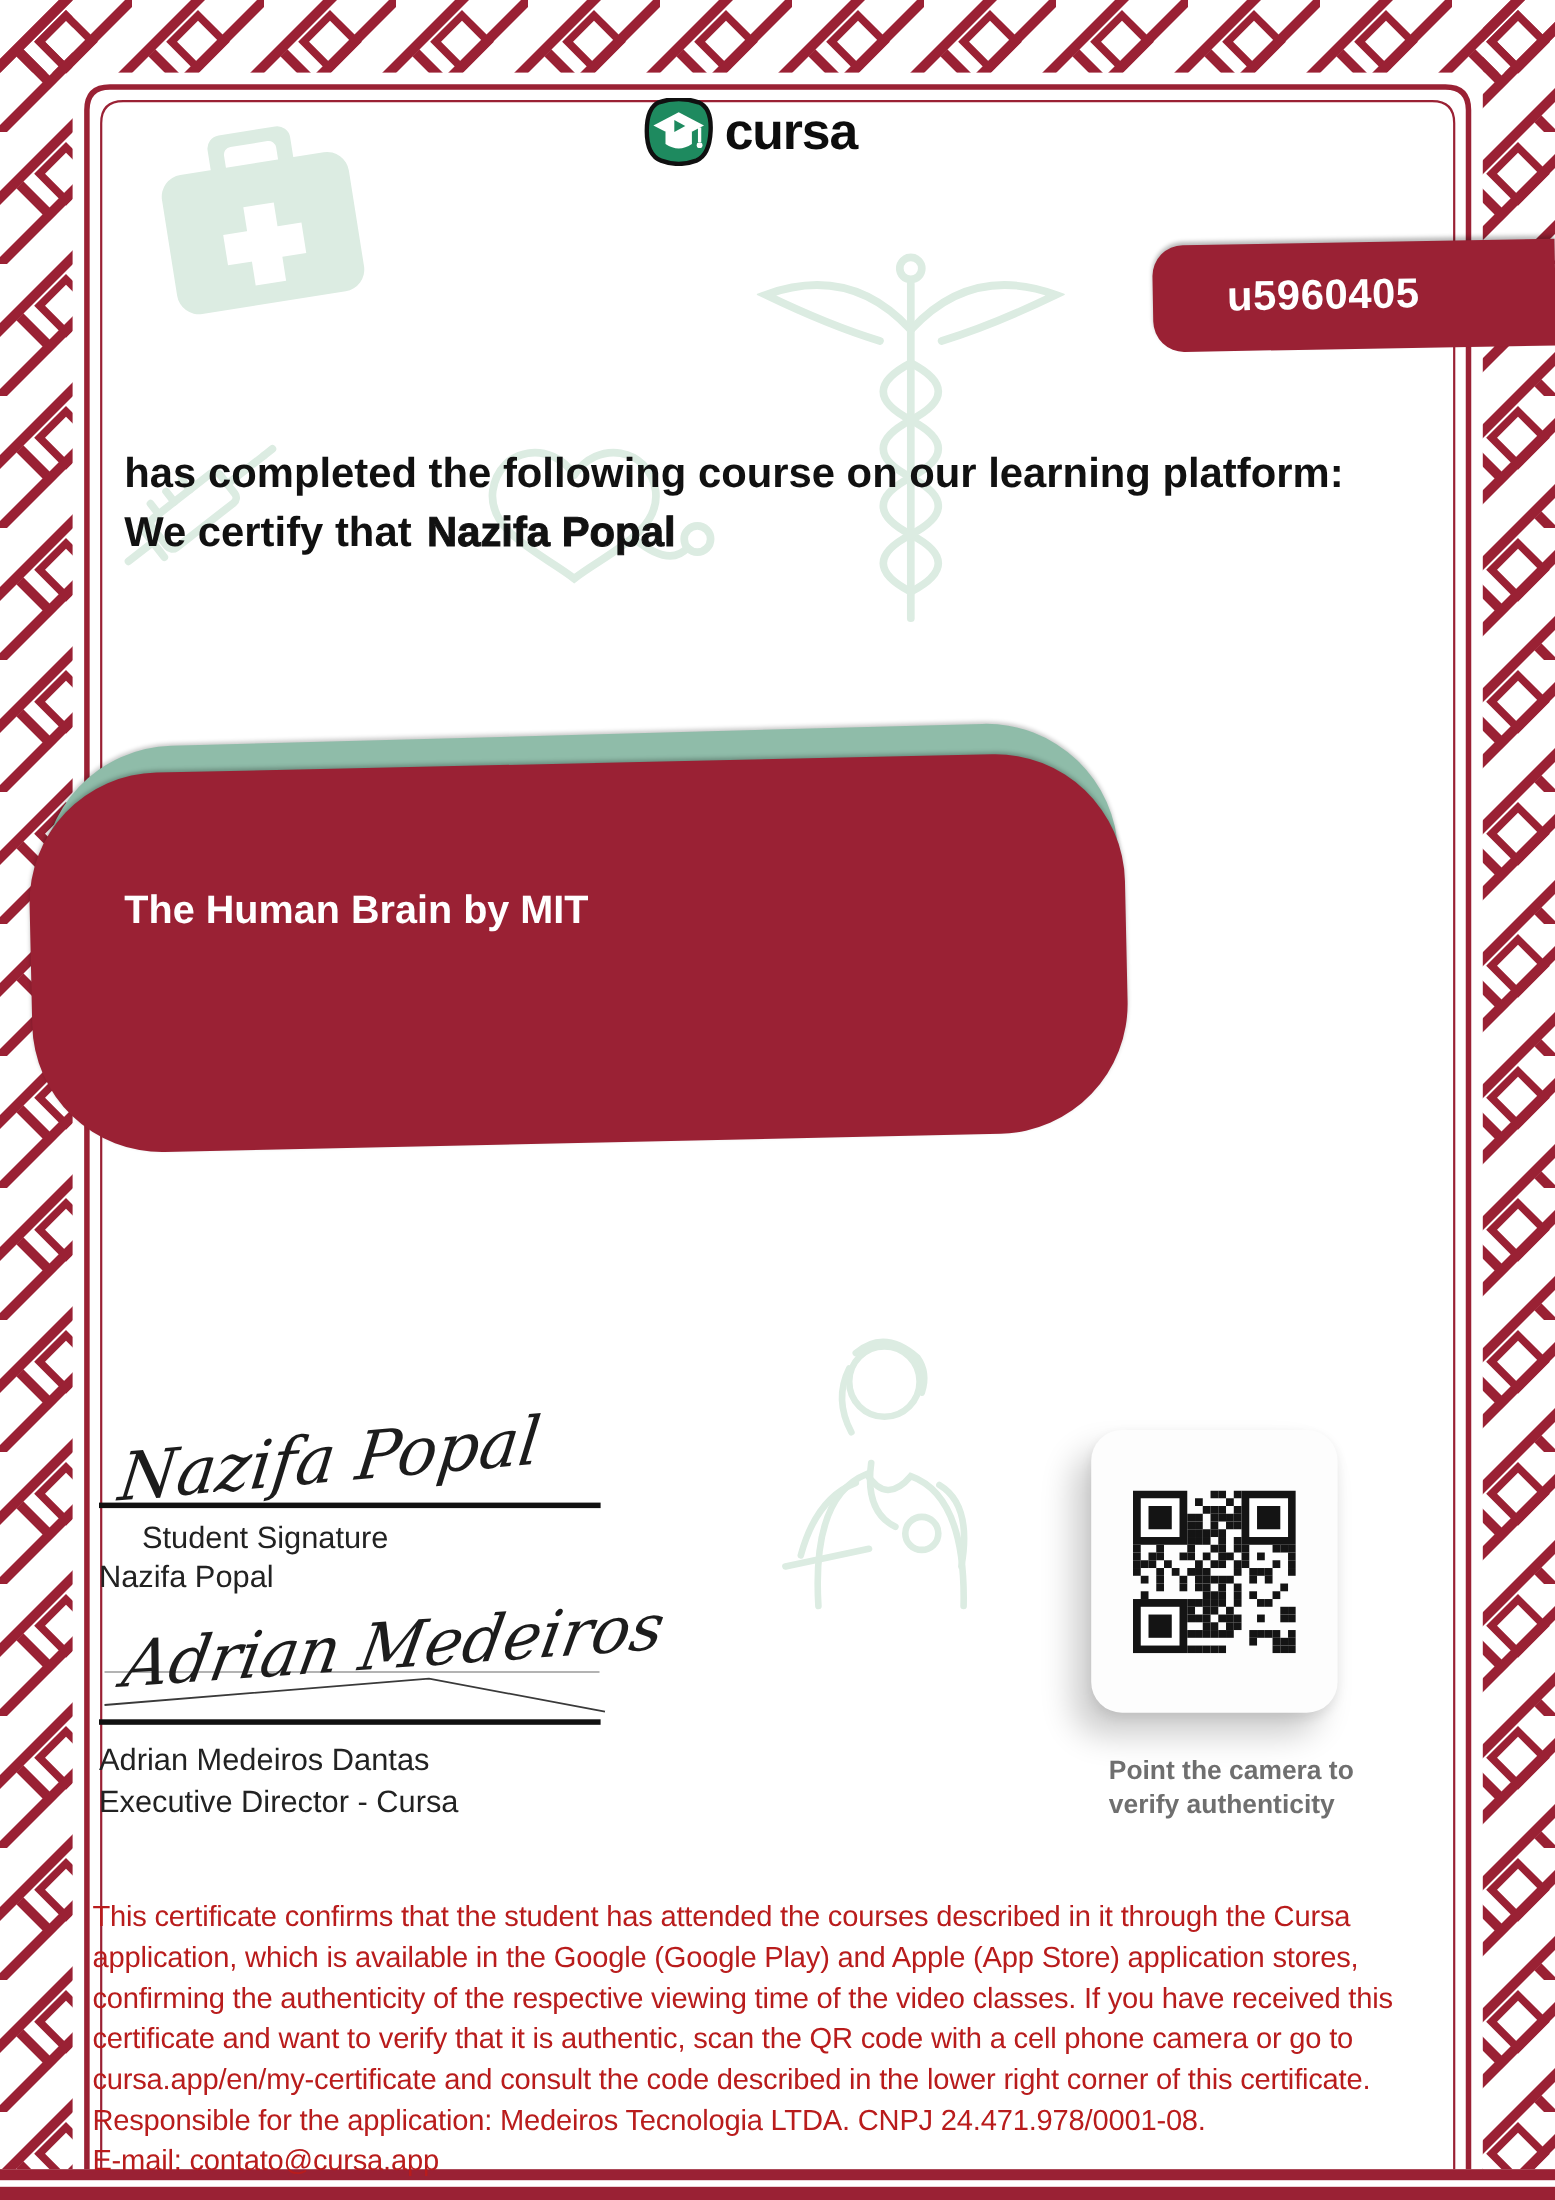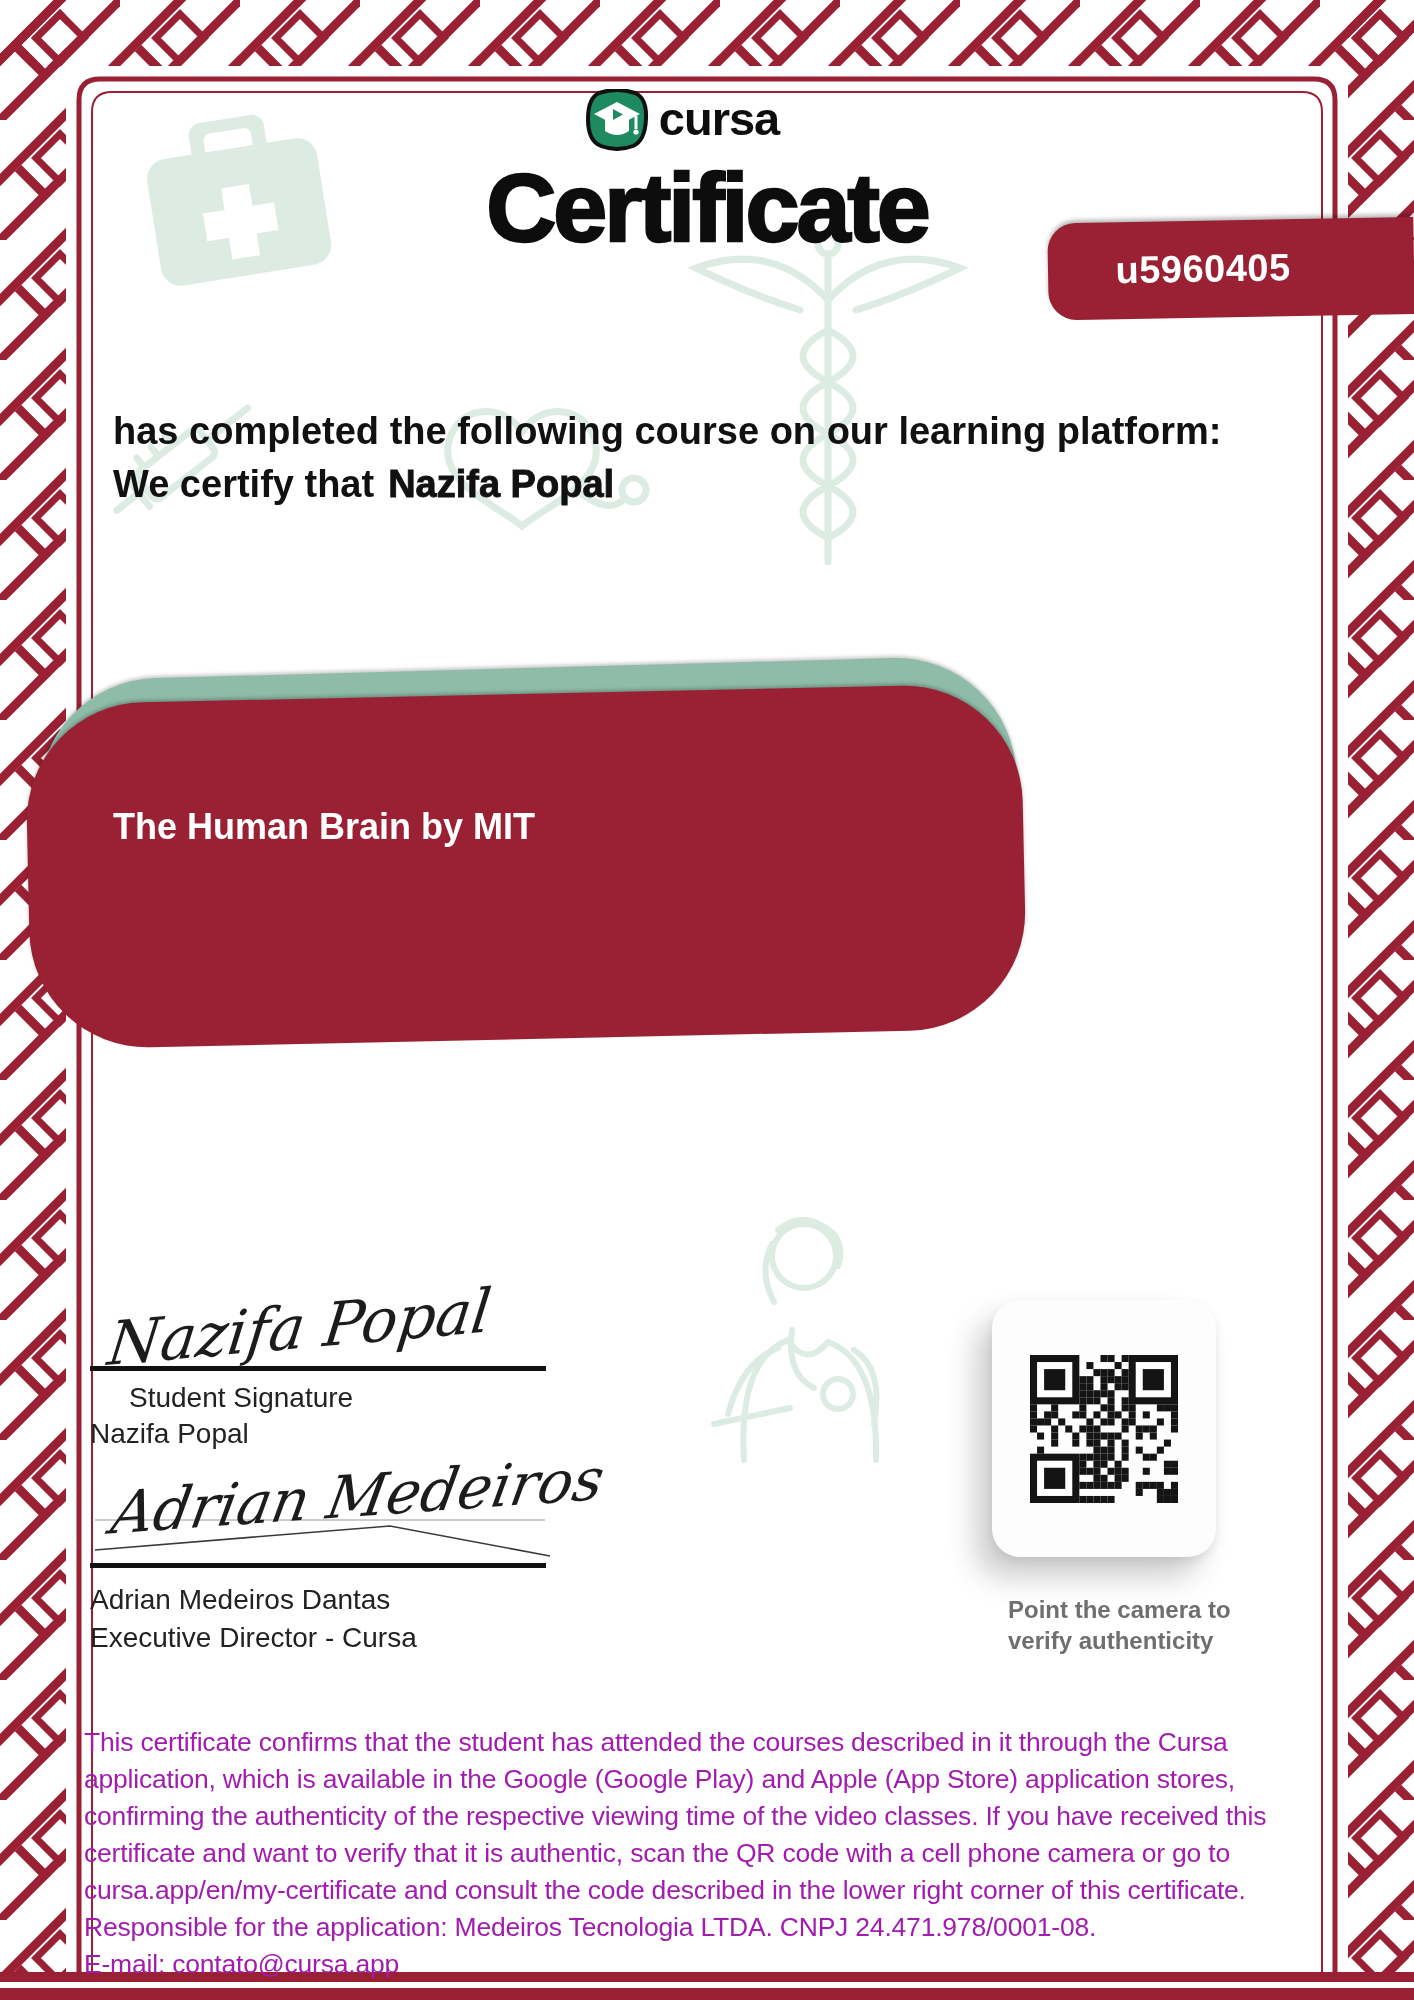--- a/index.html
+++ b/index.html
@@ -60,21 +60,21 @@
     display:flex;align-items:center;justify-content:center;z-index:2;
   }
   .qr-caption{
     left:992px;top:1594px;width:224px;text-align:left;
     font-size:24px;line-height:31px;font-weight:bold;color:#6f6f6f;z-index:2;margin-left:16px;
   }
 
   
   .footer-text{
     left:84px;top:1724px;width:1246px;font-size:26.5px;line-height:37px;
-    letter-spacing:-.2px;color:#a21caf;z-index:2;
+    letter-spacing:-.2px;color:#b91c1c;z-index:2;
   }
 </style>
 </head>
 <body>
 
 <div class="page">
 
   <svg class="abs watermarks" style="left:138px;top:100px;" width="205" height="210" viewBox="0 0 205 210">
     <g transform="rotate(-9 100 105)" fill="#dcece2">
       <rect x="62" y="18" width="76" height="46" rx="12"></rect>
@@ -186,21 +186,20 @@
       <path d="M14,4 Q32,-2 50,4 Q62,9 61,30 Q60,52 48,57 Q32,63 16,57 Q3,52 3,30 Q3,9 14,4 Z" fill="#1e8a5f" stroke="#101010" stroke-width="4"></path>
       <polygon points="32,13 55,25 32,37 9,25" fill="#ffffff"></polygon>
       <path d="M20,31 L20,42 Q32,50 44,42 L44,31" fill="#ffffff"></path>
       <polygon points="28,20 38,25.5 28,31" fill="#1e8a5f"></polygon>
       <line x1="51" y1="27" x2="51" y2="40" stroke="#ffffff" stroke-width="3"></line>
       <circle cx="51" cy="43" r="2.6" fill="#ffffff"></circle>
     </svg>
     <span class="brand-text">cursa</span>
   </div>
 
-  <div class="abs cert-title">Certificate</div>
 
   <div class="abs id-badge">
     <span>u5960405</span>
   </div>
 
   <div class="abs certify content">
     <div>has completed the following course on our learning platform:</div>
     <div>
       <span>We certify that</span><span class="name">Nazifa Popal</span>
     </div>

